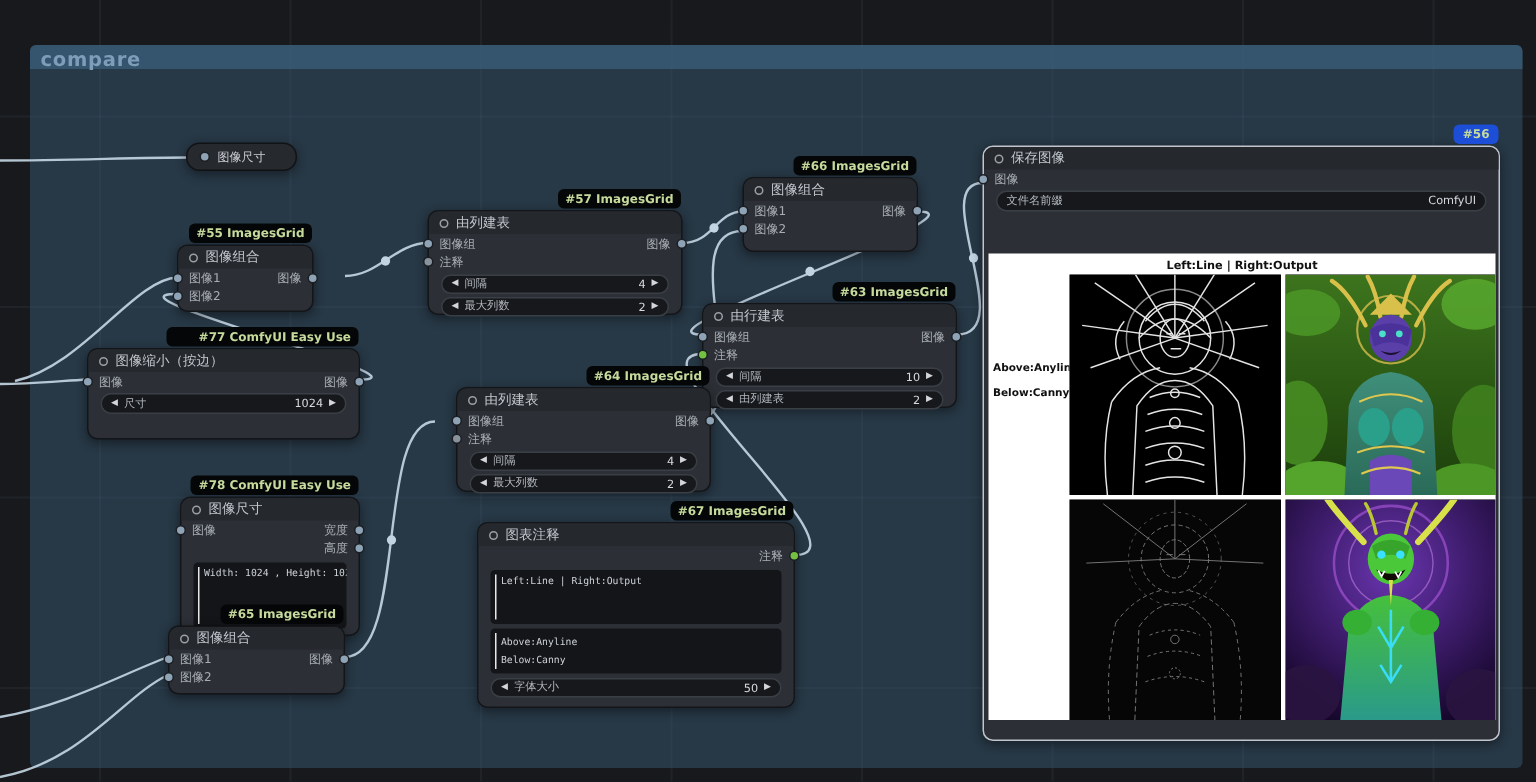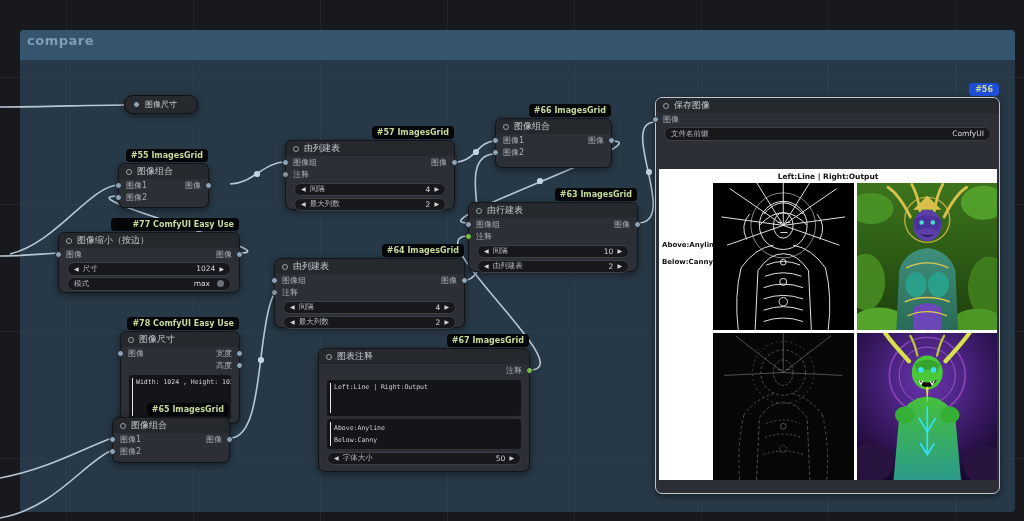--- a/index.html
+++ b/index.html
@@ -8,21 +8,21 @@
     background-color:#17191d;
     background-image:
       linear-gradient(rgba(190,215,240,0.05) 1px, transparent 1px),
       linear-gradient(90deg, rgba(190,215,240,0.05) 1px, transparent 1px);
     background-size:127px 127px;
     background-position:66px 77px;
     font-family:"DejaVu Sans","Liberation Sans",sans-serif;
   }
   .group{position:absolute;border-radius:4px;z-index:0;}
   .group-title{
-    height:30px;line-height:22px;padding-left:7px;
+    height:16px;line-height:22px;padding-left:7px;
     font-size:13px;font-weight:bold;letter-spacing:.5px;
     border-radius:4px 4px 0 0;
   }
   svg.wires{position:absolute;left:0;top:0;z-index:1;pointer-events:none;}
   #nodes{position:absolute;left:0;top:0;width:100%;height:100%;z-index:2;}
   .node{
     position:absolute;background:#2c3036;border:1px solid rgba(0,0,0,.55);
     border-radius:7px;box-shadow:0 2px 7px rgba(0,0,0,.45);
     color:#b9bec5;box-sizing:border-box;
   }
@@ -207,27 +207,22 @@
           <span class="slot-label">图像</span>
           <span class="slot-label out">图像</span>
           <span class="slot-dot out" style="background: rgb(142, 163, 181);"></span>
         </div>
         <div class="widget">
           <span class="arrow">◀</span>
           <span class="wlabel">尺寸</span>
           <span class="wvalue">1024</span>
           <span class="arrow">▶</span>
         </div>
-        <div class="widget">
-          <span class="wlabel">模式</span>
-          <span class="wvalue">max</span>
-          <span class="combo-dot"></span>
-        </div>
-      </div>
-      <div class="node" style="left: 274px; top: 258px; width: 191px; height: 70px;">
+      </div>
+      <div class="node" style="left: 304px; top: 258px; width: 170px; height: 70px;">
         <span class="badge" style="background: rgb(5, 6, 7); color: rgb(198, 218, 156);">#64 ImagesGrid</span>
         <div class="titlebar">
           <span class="tdot"></span>
           <span class="ttext">由列建表</span>
         </div>
         <div class="slot-row">
           <span class="slot-dot in" style="background: rgb(142, 163, 181);"></span>
           <span class="slot-label">图像组</span>
           <span class="slot-label out">图像</span>
           <span class="slot-dot out" style="background: rgb(142, 163, 181);"></span>

